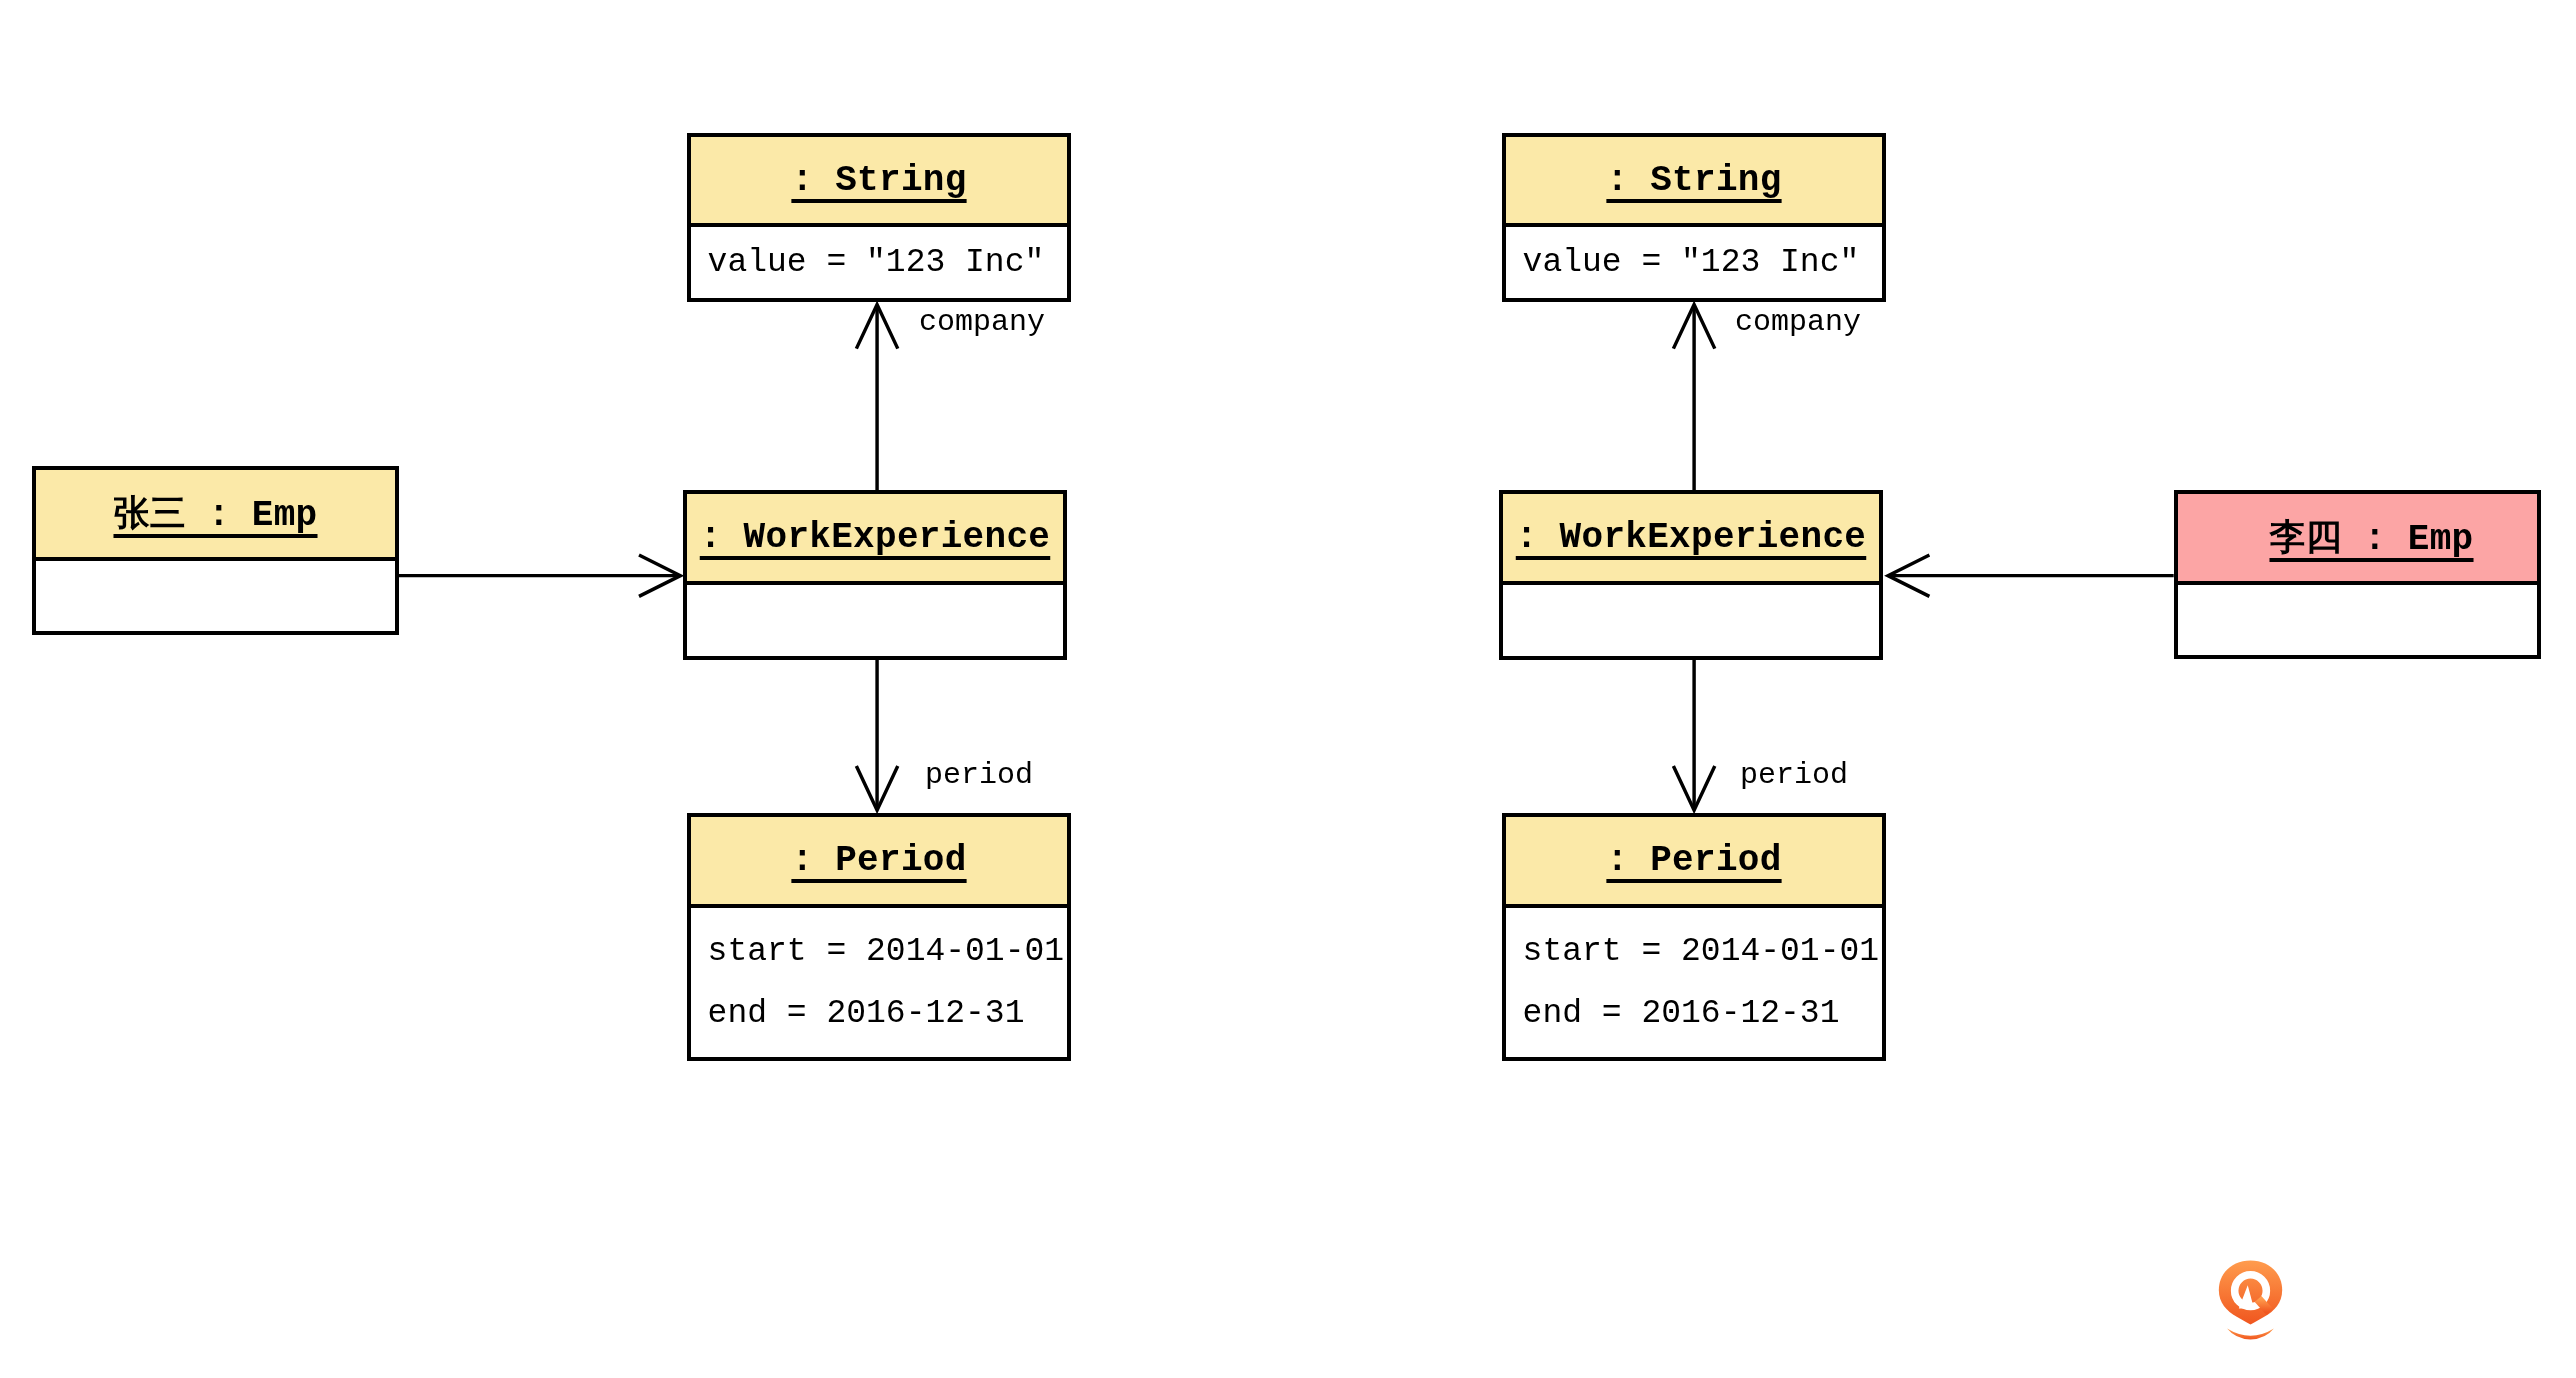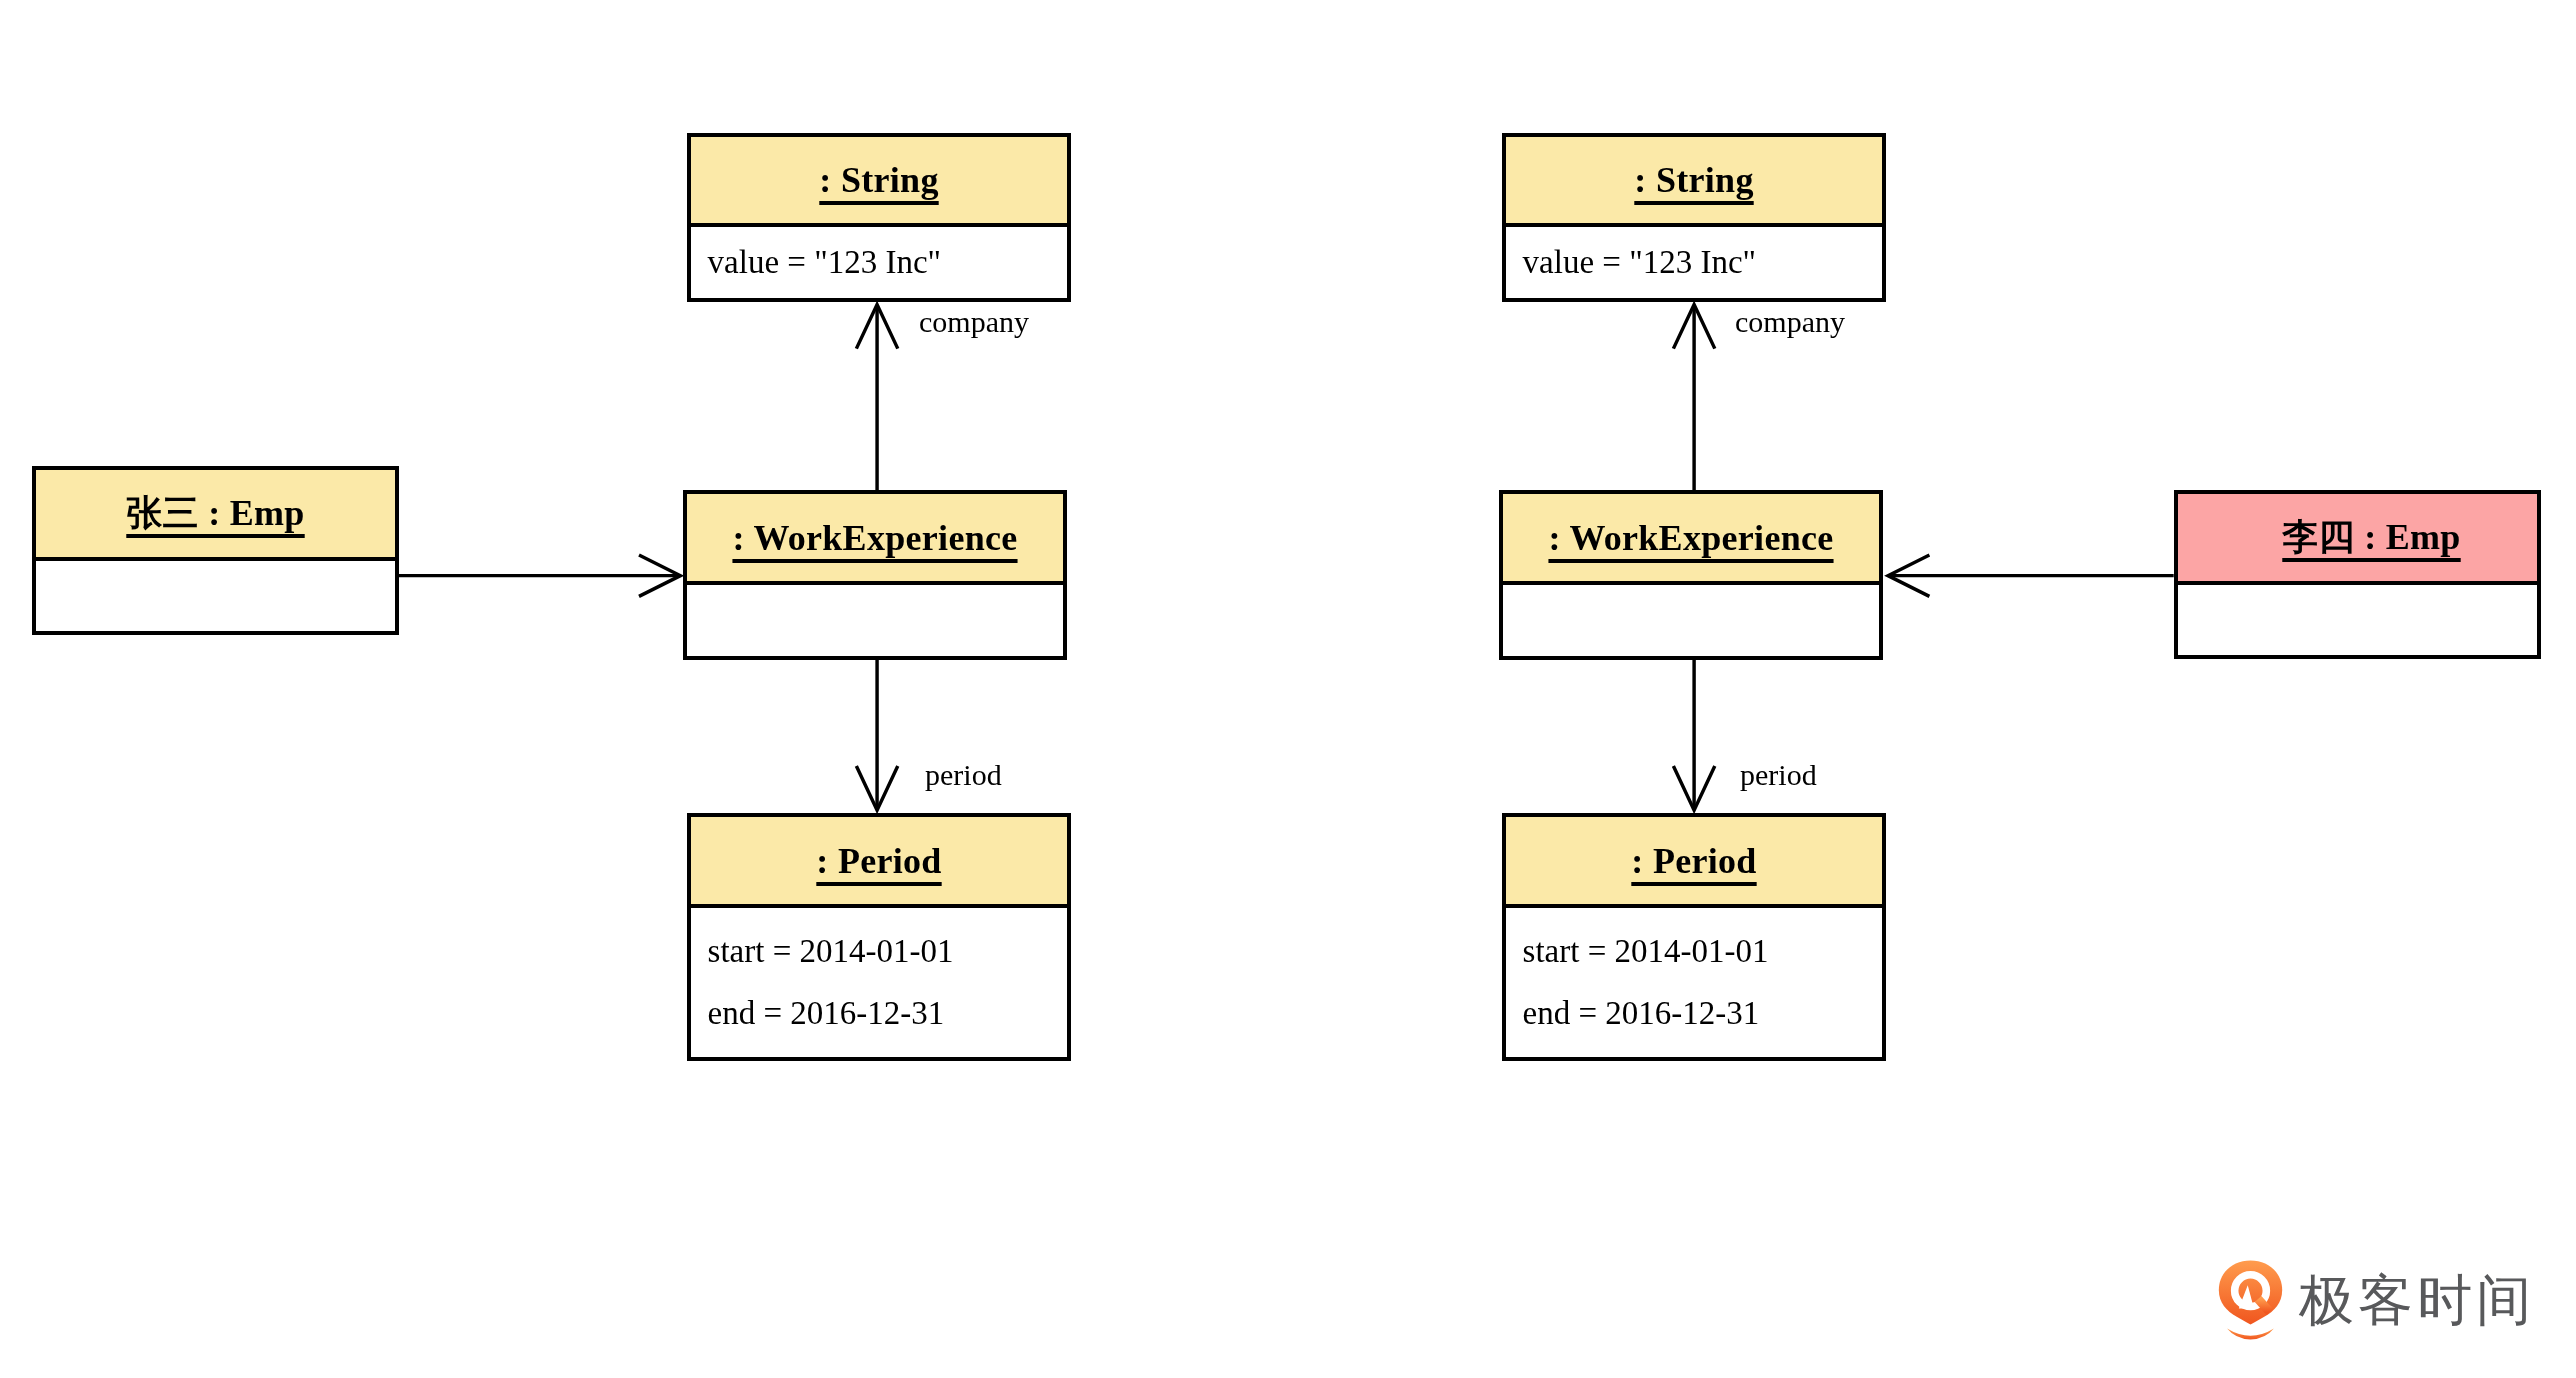--- a/index.html
+++ b/index.html
@@ -1,20 +1,20 @@
 <!DOCTYPE html>
 <html style="font-size:11px"><head>
 <meta charset="utf-8">
 <style>
   html,body{margin:0;padding:0;background:#ffffff;}
   .canvas{
     position:relative;
     width:2576px;height:1379px;
     background:#ffffff;
-    font-family:Liberation Serif, serif;
+    font-family:Liberation Mono, monospace;
     overflow:hidden;
   }
   .uml-box{
     position:absolute;
     box-sizing:border-box;
     border:4.1px solid #000;
     background:#ffffff;
     display:flex;flex-direction:column;
   }
   .uml-head{
@@ -167,17 +167,16 @@
           <stop offset="0" stop-color="#FF9C4D"></stop>
           <stop offset="1" stop-color="#F0561F"></stop>
         </linearGradient>
       </defs>
       <path d="M50,2 C76,2 96,20 96,45 C96,64 85,75 70,84 L56,92 L50,95 L44,92 L30,84 C15,75 4,64 4,45 C4,20 24,2 50,2 Z" fill="url(#gkgrad)"></path>
       <circle cx="50" cy="46" r="23" fill="none" stroke="#ffffff" stroke-width="11"></circle>
       <polygon points="33,72 46,38 55,72" fill="#ffffff"></polygon>
       <line x1="61" y1="58" x2="78" y2="77" stroke="url(#gkgrad)" stroke-width="13"></line>
       <path d="M16,101 Q50,122 84,101 Q72,116 50,117 Q28,116 16,101 Z" fill="url(#gkgrad)"></path>
     </svg>
-    <span class="logo-text">极客时间</span>
   </div>
 
 </div>
 
 
 </body></html>

